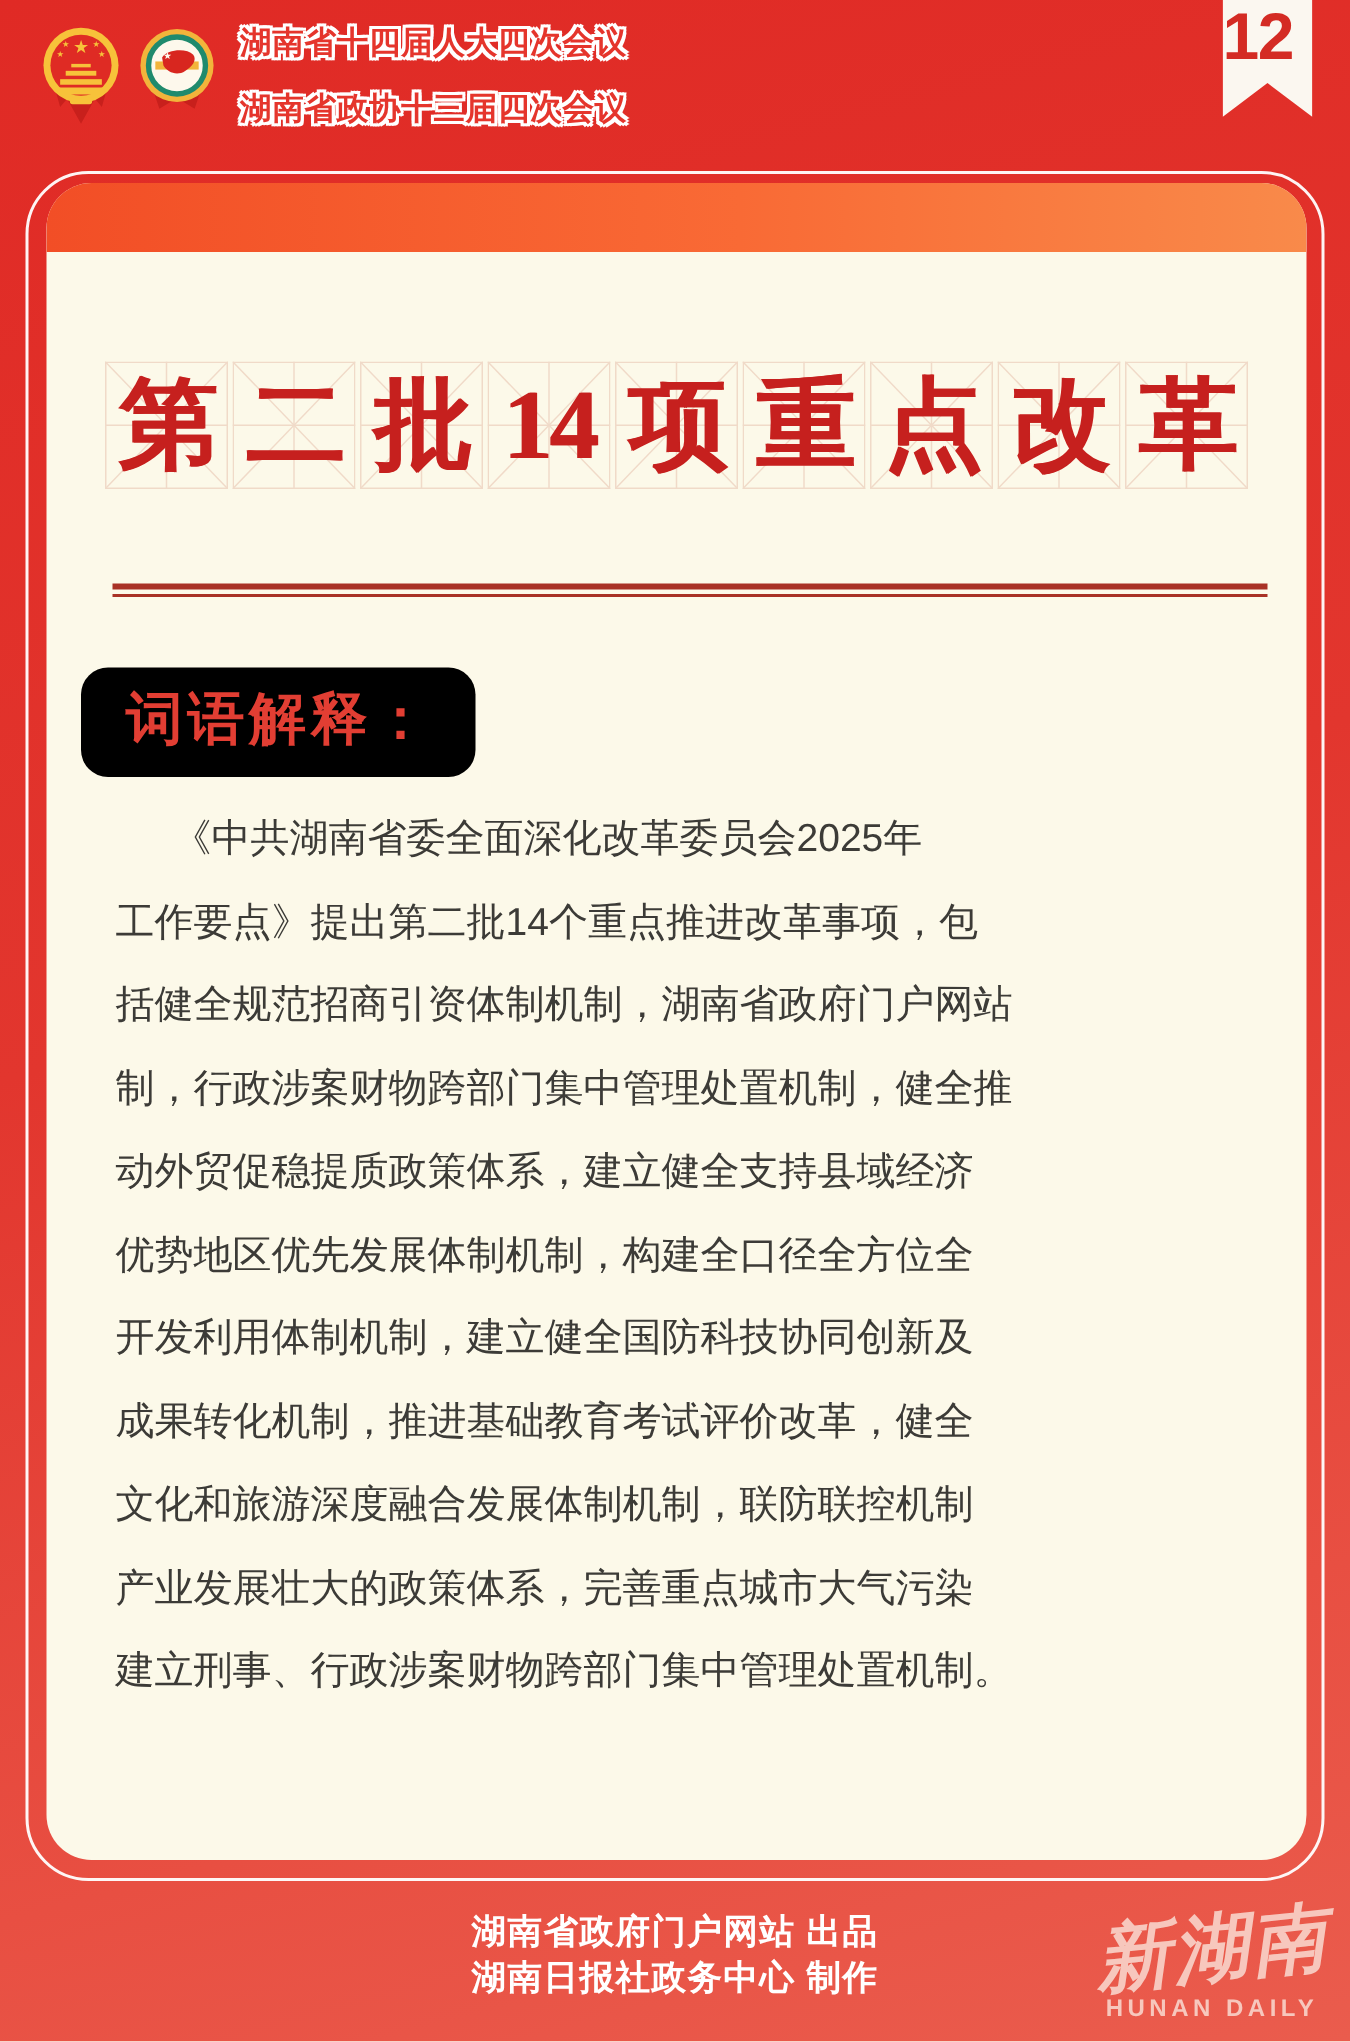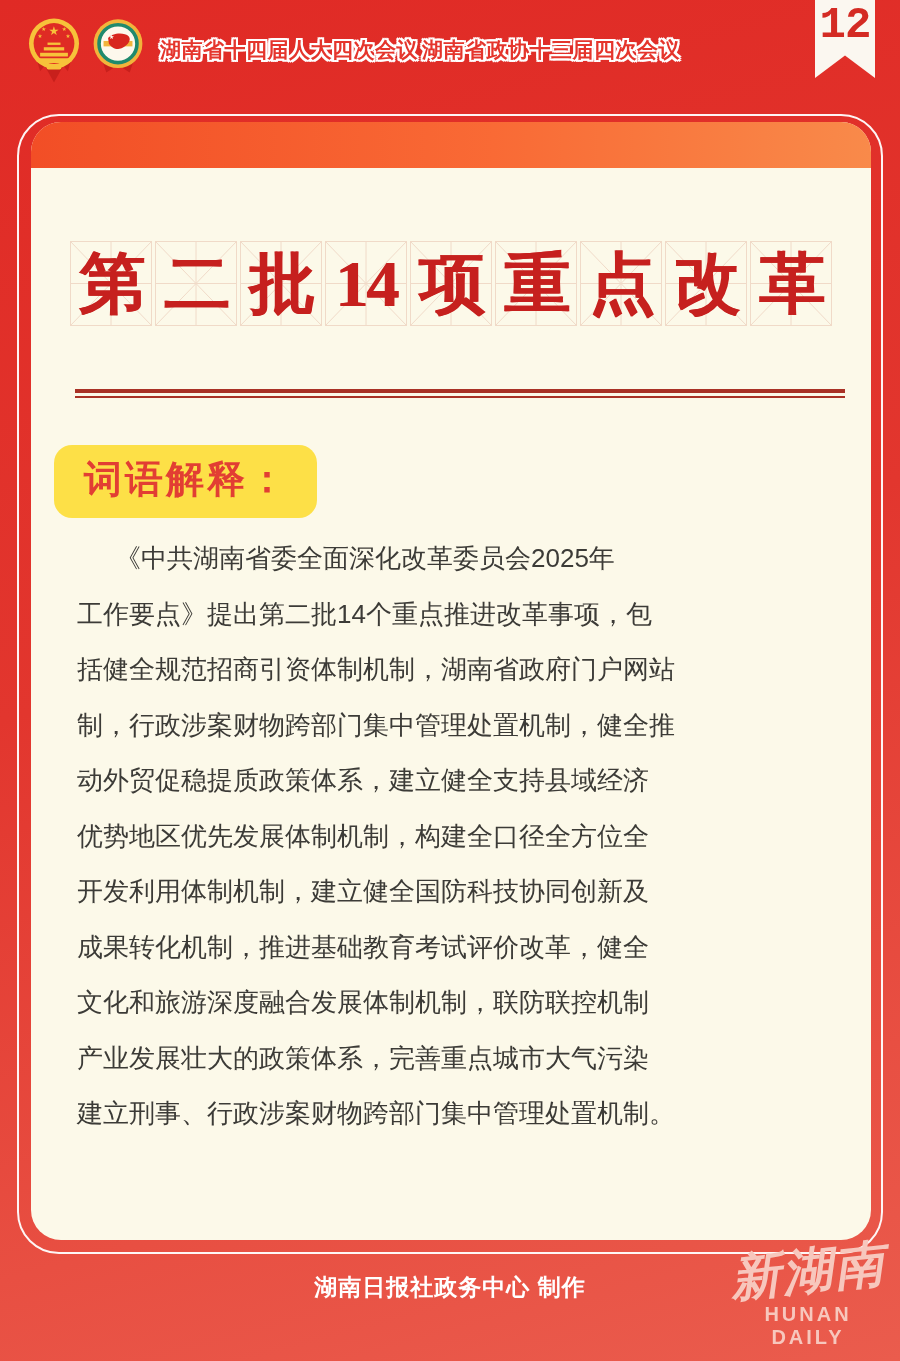--- a/index.html
+++ b/index.html
@@ -6,32 +6,32 @@
   html,body { width:900px; }
   .poster {
     position:relative; width:900px; height:1361px; overflow:hidden;
     background:linear-gradient(165deg,#E02A25 0%, #E2362E 45%, #E84F42 80%, #EA5C4D 100%);
     font-family:"Liberation Sans", sans-serif;
   }
 
   
   .header { position:absolute; top:12px; left:26px; display:flex; align-items:center; gap:8px; }
   .emblem { width:56px; height:76px; flex:0 0 auto; }
-  .header-titles { display:flex; flex-direction:row; gap:4px; margin-left:6px; }
+  .header-titles { display:flex; flex-direction:column; gap:16px; margin-left:6px; }
   .header-line {
     font-size:21px; font-weight:bold; color:#E5352C; letter-spacing:0.5px;
     text-shadow:-2px -2px 0 #fff, 2px -2px 0 #fff, -2px 2px 0 #fff, 2px 2px 0 #fff,
                 -2px 0 0 #fff, 2px 0 0 #fff, 0 -2px 0 #fff, 0 2px 0 #fff;
   }
 
   
   .page-badge {
     position:absolute; top:0; right:25px; width:60px; height:78px;
     background:#FBF7F0; clip-path:polygon(0 0,100% 0,100% 100%,50% 71%,0 100%);
-    display:flex; justify-content:center; align-items:flex-start;font-family:Liberation Mono, monospace;
+    display:flex; align-items:flex-start;
   }
   .page-badge span { font-size:44px; font-weight:bold; color:#D42B24; line-height:1.15; letter-spacing:-1px; }
 
   
   .card-outline {
     position:absolute; left:17px; top:114px; width:866px; height:1140px;
     border:2px solid rgba(255,255,255,0.95); border-radius:42px;
   }
   .card {
     position:absolute; left:31px; top:122px; width:840px; height:1118px;
@@ -49,42 +49,42 @@
     text-shadow:1px 0 0 #C6201E;
   }
   .title-divider {
     position:absolute; top:267px; left:44px; width:770px; height:9px;
     border-top:4px solid #A93226; border-bottom:2px solid #A93226;
   }
 
   
   .pill {
     position:absolute; top:323px; left:23px;
-    background:#fde047; border-radius:18px; padding:9px 28px 13px 30px;
+    background:#000000; border-radius:18px; padding:9px 28px 13px 30px;
   }
   .pill span { font-size:38px; font-weight:bold; color:#E23E33; letter-spacing:3px; }
 
   
   .article { position:absolute; top:409px; left:46px; width:780px; }
   .article .line {
     font-size:26px; line-height:55.5px; color:#3C3B37; font-weight:500;
     white-space:nowrap; letter-spacing:0;
   }
   .article .line:first-child { text-indent:38px; }
 
   
   .footer { position:absolute; top:1272px; left:0; width:100%; text-align:center; }
   .footer .f-line { font-size:23px; line-height:31px; font-weight:bold; color:#FFFFFF; letter-spacing:1px; }
 
   .logo { position:absolute; right:14px; bottom:12px; width:156px; text-align:center; color:#F7C7BD; }
   .logo-cn {
     display:block; font-family:"Liberation Serif", serif; font-size:50px; font-weight:bold;
     font-style:italic; transform:rotate(-6deg); line-height:1.05; letter-spacing:2px;
   }
-  .logo-en { display:block; margin-top:6px; font-size:20px; font-weight:bold; letter-spacing:3px; }
+  .logo-en { display:block; margin-top:6px; font-size:16px; font-weight:bold; letter-spacing:3px; }
 </style>
 </head>
 <body>
 
 <div class="poster">
 
   <div class="header">
     <svg class="emblem" viewBox="0 0 60 82">
       <path d="M10 46 L50 46 L45 64 L40 58 L30 76 L20 58 L15 64 Z" fill="#C8201C"></path>
       <circle cx="30" cy="34" r="27" fill="#F7C23A"></circle>
@@ -248,20 +248,21 @@
       <div class="line">优势地区优先发展体制机制，构建全口径全方位全</div>
       <div class="line">开发利用体制机制，建立健全国防科技协同创新及</div>
       <div class="line">成果转化机制，推进基础教育考试评价改革，健全</div>
       <div class="line">文化和旅游深度融合发展体制机制，联防联控机制</div>
       <div class="line">产业发展壮大的政策体系，完善重点城市大气污染</div>
       <div class="line">建立刑事、行政涉案财物跨部门集中管理处置机制。</div>
     </div>
   </div>
 
   <div class="footer">
+    <div class="f-line">湖南省政府门户网站 出品</div>
     <div class="f-line">湖南日报社政务中心 制作</div>
   </div>
 
   <div class="logo">
     <span class="logo-cn">新湖南</span>
     <span class="logo-en">HUNAN DAILY</span>
   </div>
 
 </div>
 

